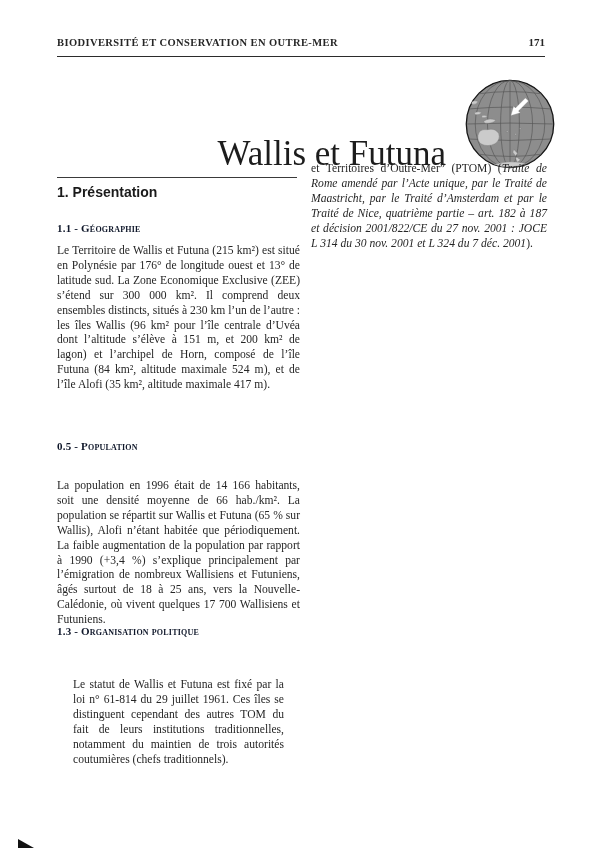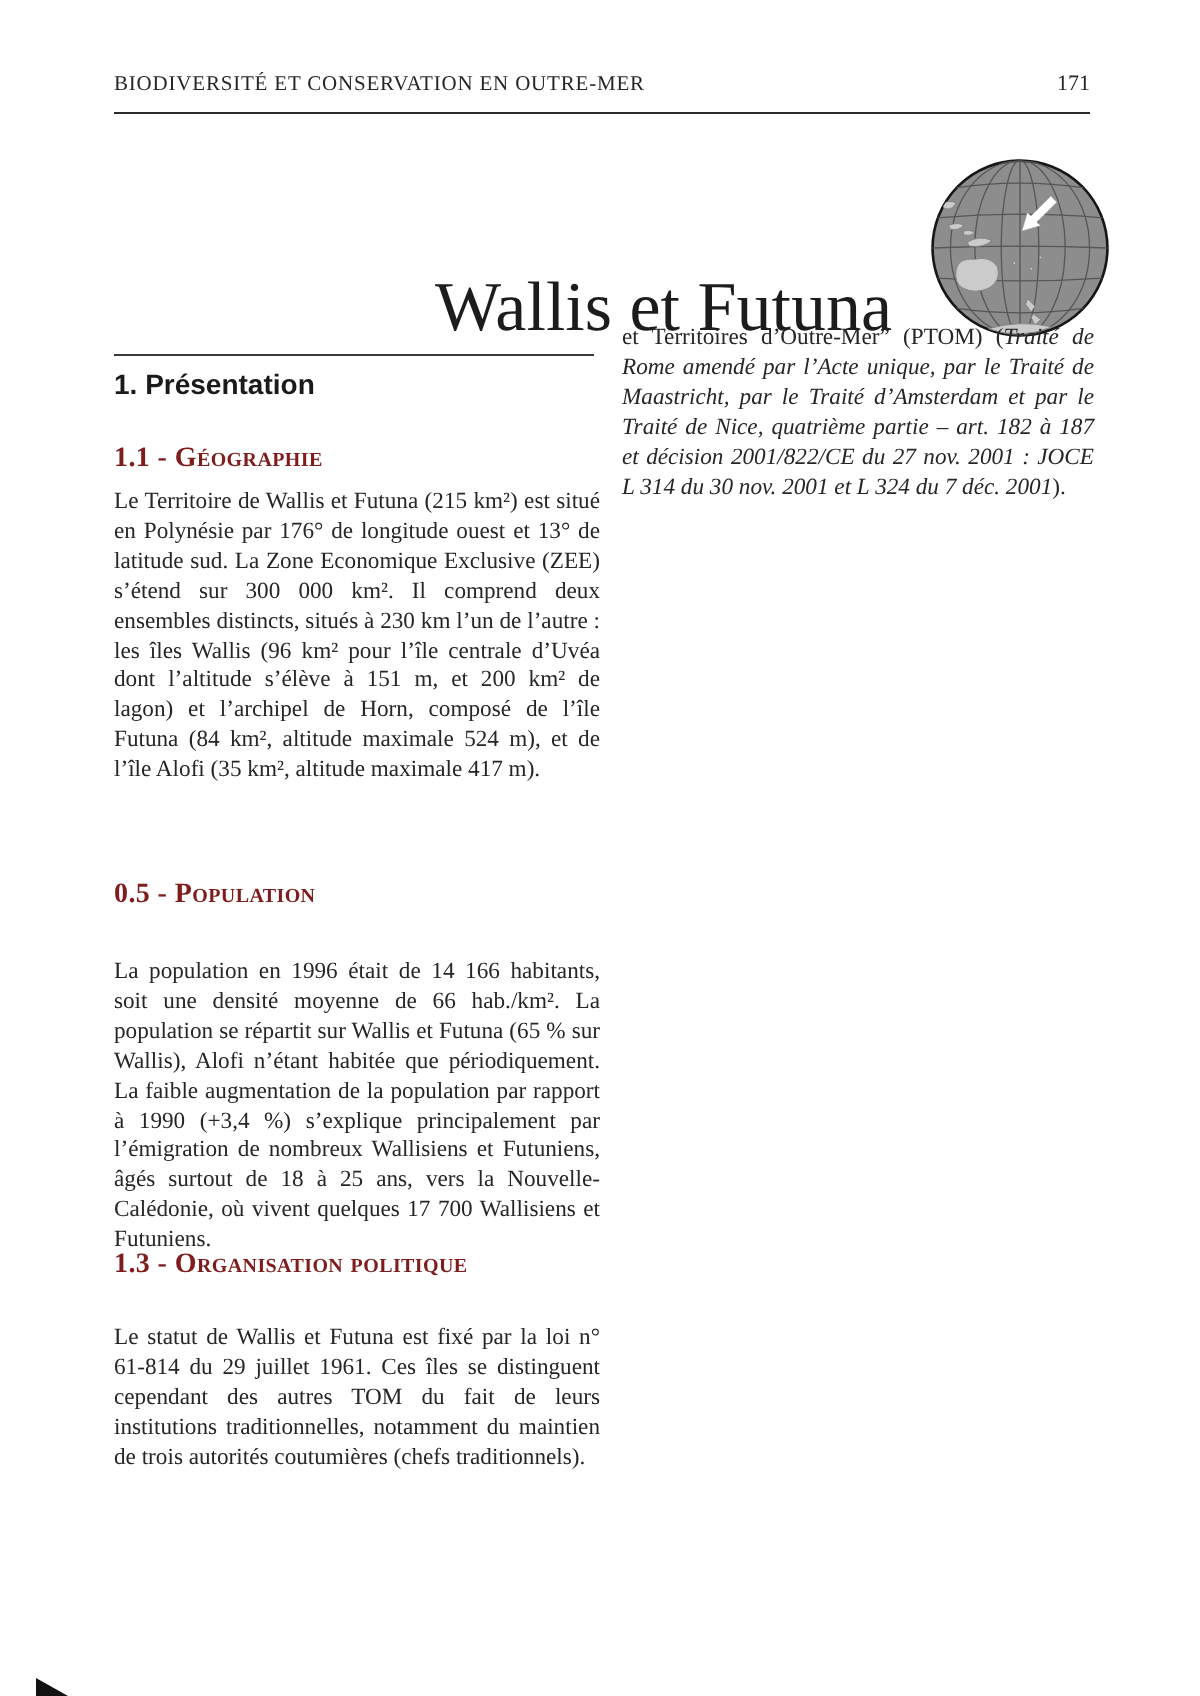--- a/index.html
+++ b/index.html
@@ -12,20 +12,21 @@
     font-family: "Liberation Serif", serif;
     color: #262626;
   }
   
   .running-header {
     position: absolute;
     left: 57px; right: 55px; top: 36px;
     display: flex;
     justify-content: space-between;
     align-items: center;
+    font-weight: bold;
   }
   .running-title {
     font-size: 10.5px;
     letter-spacing: 0.4px;
     color: #262626;
   }
   .page-number { font-size: 11px; color: #262626; }
   .header-rule {
     position: absolute;
     left: 57px; right: 55px; top: 56px;
@@ -58,40 +59,40 @@
     font-family: "Liberation Sans", sans-serif;
     font-weight: bold;
     font-size: 14px;
     color: #1a1a1a;
   }
   .sub-heading {
     position: absolute;
     left: 57px; width: 243px;
     font-weight: bold;
     font-variant: small-caps;
-    font-size: 14px;
+    font-size: 11px;
     letter-spacing: 0.2px;
-    color: #7f1d1d;
+    color: #0f172a;
   }
   .sub-heading.h-geo { top: 222px; }
   .sub-heading.h-pop { top: 440px; }
   .sub-heading.h-org { top: 625px; }
   .body-par {
     position: absolute;
     left: 57px; width: 243px;
     font-size: 11.6px;
     line-height: 14.9px;
     text-align: justify;
     color: #262626;
     margin: 0;
   }
   .par-geo { top: 244px; }
   .par-pop { top: 479px; }
   .par-org { top: 662px; }
-  .par-org p { margin: 0; }
+  .par-org p { margin: 16px; }
   .cont-par {
     position: absolute;
     left: 311px; top: 162px; width: 236px;
     font-size: 11.6px;
     line-height: 14.9px;
     text-align: justify;
     color: #262626;
     margin: 0;
   }
   .cont-par .citation { font-style: italic; }

